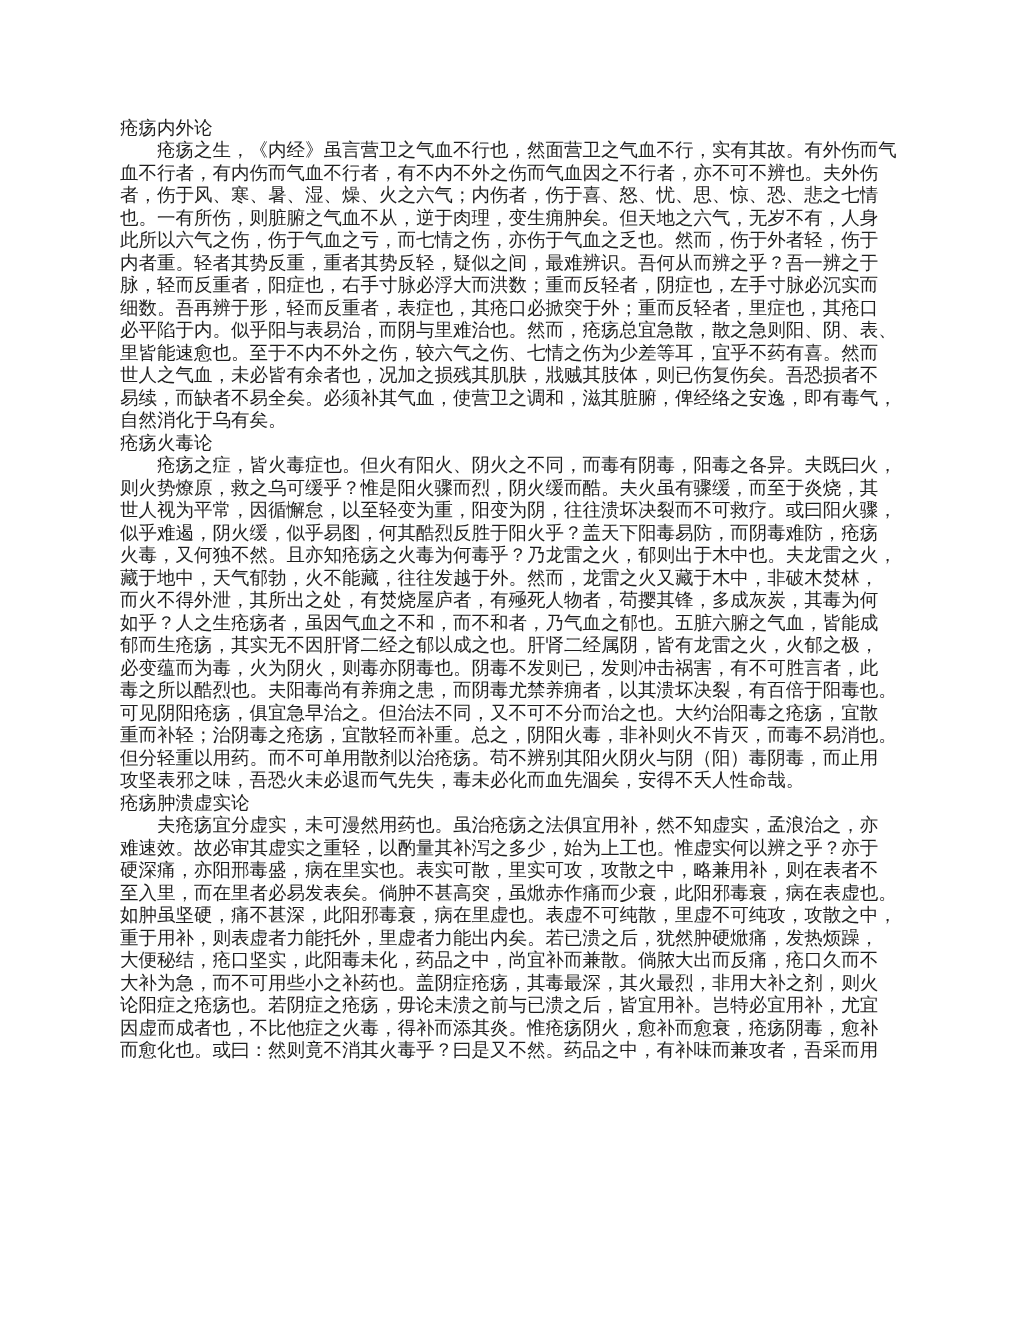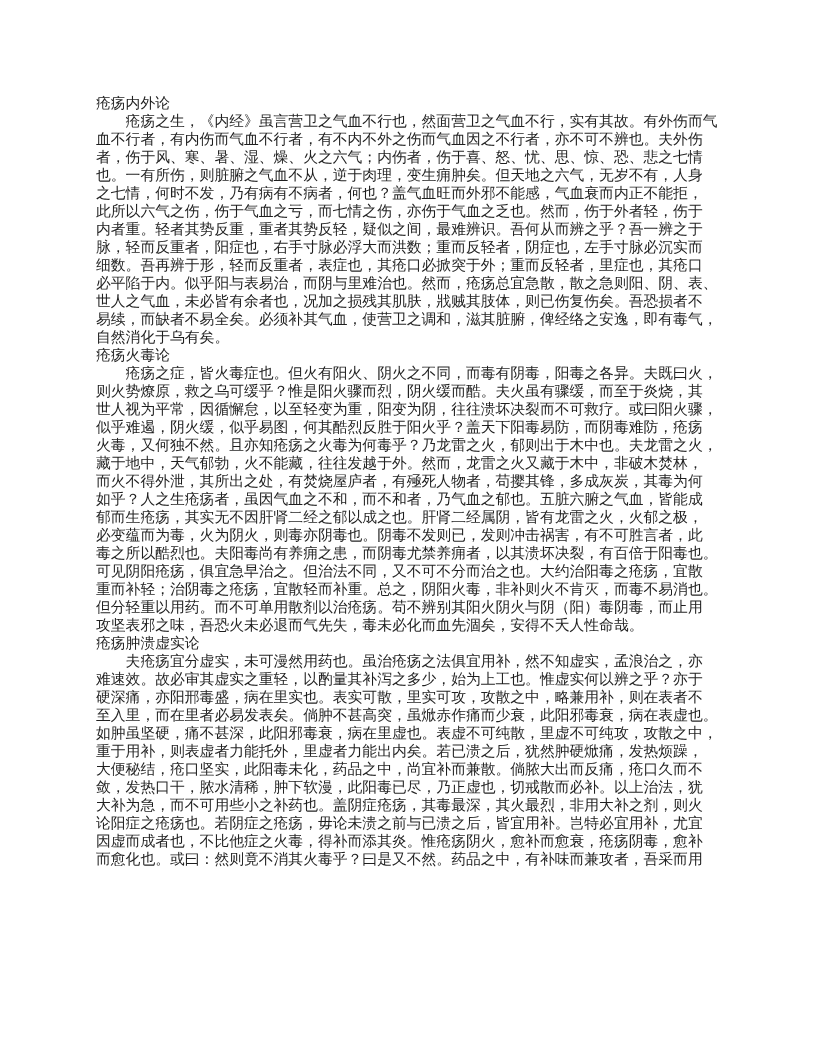--- a/index.html
+++ b/index.html
@@ -36,26 +36,26 @@
 </head>
 <body style="background: rgb(255, 255, 255);">
 
 <div class="page">
   <div class="text-block" id="content" style="color: rgb(31, 31, 31);">
       <div class="line heading">疮疡内外论</div>
       <div class="line">　　疮疡之生，《内经》虽言营卫之气血不行也，然面营卫之气血不行，实有其故。有外伤而气</div>
       <div class="line">血不行者，有内伤而气血不行者，有不内不外之伤而气血因之不行者，亦不可不辨也。夫外伤</div>
       <div class="line">者，伤于风、寒、暑、湿、燥、火之六气；内伤者，伤于喜、怒、忧、思、惊、恐、悲之七情</div>
       <div class="line">也。一有所伤，则脏腑之气血不从，逆于肉理，变生痈肿矣。但天地之六气，无岁不有，人身</div>
-      <div class="line">之七情，何时不发，乃有病有不病者，何也？盖气血旺而外邪不能感，气血衰而内正不能拒，</div>
       <div class="line">此所以六气之伤，伤于气血之亏，而七情之伤，亦伤于气血之乏也。然而，伤于外者轻，伤于</div>
       <div class="line">内者重。轻者其势反重，重者其势反轻，疑似之间，最难辨识。吾何从而辨之乎？吾一辨之于</div>
       <div class="line">脉，轻而反重者，阳症也，右手寸脉必浮大而洪数；重而反轻者，阴症也，左手寸脉必沉实而</div>
       <div class="line">细数。吾再辨于形，轻而反重者，表症也，其疮口必掀突于外；重而反轻者，里症也，其疮口</div>
       <div class="line">必平陷于内。似乎阳与表易治，而阴与里难治也。然而，疮疡总宜急散，散之急则阳、阴、表、</div>
+      <div class="line">里皆能速愈也。至于不内不外之伤，较六气之伤、七情之伤为少差等耳，宜乎不药有喜。然而</div>
       <div class="line">世人之气血，未必皆有余者也，况加之损残其肌肤，戕贼其肢体，则已伤复伤矣。吾恐损者不</div>
       <div class="line">易续，而缺者不易全矣。必须补其气血，使营卫之调和，滋其脏腑，俾经络之安逸，即有毒气，</div>
       <div class="line">自然消化于乌有矣。</div>
       <div class="line heading">疮疡火毒论</div>
       <div class="line">　　疮疡之症，皆火毒症也。但火有阳火、阴火之不同，而毒有阴毒，阳毒之各异。夫既曰火，</div>
       <div class="line">则火势燎原，救之乌可缓乎？惟是阳火骤而烈，阴火缓而酷。夫火虽有骤缓，而至于炎烧，其</div>
       <div class="line">世人视为平常，因循懈怠，以至轻变为重，阳变为阴，往往溃坏决裂而不可救疗。或曰阳火骤，</div>
       <div class="line">似乎难遏，阴火缓，似乎易图，何其酷烈反胜于阳火乎？盖天下阳毒易防，而阴毒难防，疮疡</div>
       <div class="line">火毒，又何独不然。且亦知疮疡之火毒为何毒乎？乃龙雷之火，郁则出于木中也。夫龙雷之火，</div>
       <div class="line">藏于地中，天气郁勃，火不能藏，往往发越于外。然而，龙雷之火又藏于木中，非破木焚林，</div>
@@ -69,19 +69,18 @@
       <div class="line">但分轻重以用药。而不可单用散剂以治疮疡。苟不辨别其阳火阴火与阴（阳）毒阴毒，而止用</div>
       <div class="line">攻坚表邪之味，吾恐火未必退而气先失，毒未必化而血先涸矣，安得不夭人性命哉。</div>
       <div class="line heading">疮疡肿溃虚实论</div>
       <div class="line">　　夫疮疡宜分虚实，未可漫然用药也。虽治疮疡之法俱宜用补，然不知虚实，孟浪治之，亦</div>
       <div class="line">难速效。故必审其虚实之重轻，以酌量其补泻之多少，始为上工也。惟虚实何以辨之乎？亦于</div>
       <div class="line">硬深痛，亦阳邢毒盛，病在里实也。表实可散，里实可攻，攻散之中，略兼用补，则在表者不</div>
       <div class="line">至入里，而在里者必易发表矣。倘肿不甚高突，虽焮赤作痛而少衰，此阳邪毒衰，病在表虚也。</div>
       <div class="line">如肿虽坚硬，痛不甚深，此阳邪毒衰，病在里虚也。表虚不可纯散，里虚不可纯攻，攻散之中，</div>
       <div class="line">重于用补，则表虚者力能托外，里虚者力能出内矣。若已溃之后，犹然肿硬焮痛，发热烦躁，</div>
       <div class="line">大便秘结，疮口坚实，此阳毒未化，药品之中，尚宜补而兼散。倘脓大出而反痛，疮口久而不</div>
-      <div class="line">敛，发热口干，脓水清稀，肿下软漫，此阳毒已尽，乃正虚也，切戒散而必补。以上治法，犹</div>
       <div class="line">大补为急，而不可用些小之补药也。盖阴症疮疡，其毒最深，其火最烈，非用大补之剂，则火</div>
       <div class="line">论阳症之疮疡也。若阴症之疮疡，毋论未溃之前与已溃之后，皆宜用补。岂特必宜用补，尤宜</div>
       <div class="line">因虚而成者也，不比他症之火毒，得补而添其炎。惟疮疡阴火，愈补而愈衰，疮疡阴毒，愈补</div>
       <div class="line">而愈化也。或曰：然则竟不消其火毒乎？曰是又不然。药品之中，有补味而兼攻者，吾采而用</div>
     </div>
 </div>
 
 </body></html>

